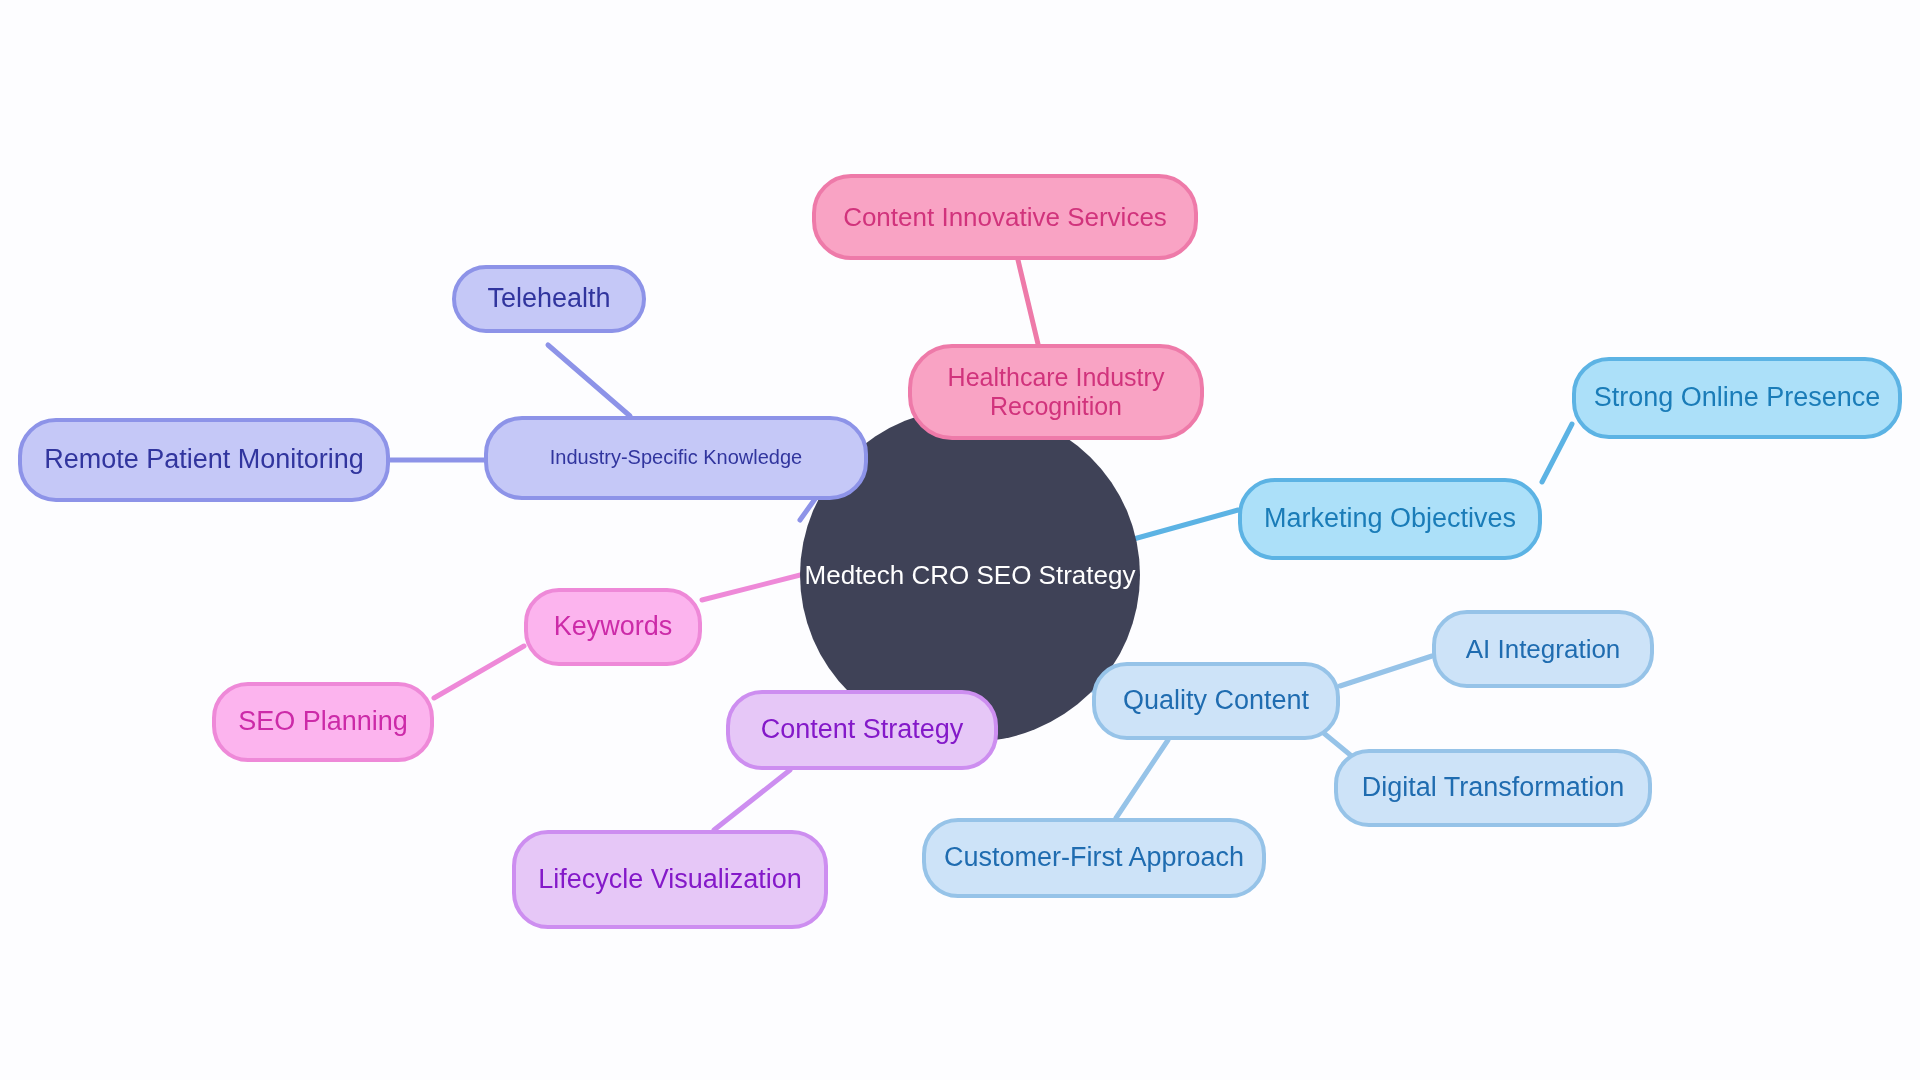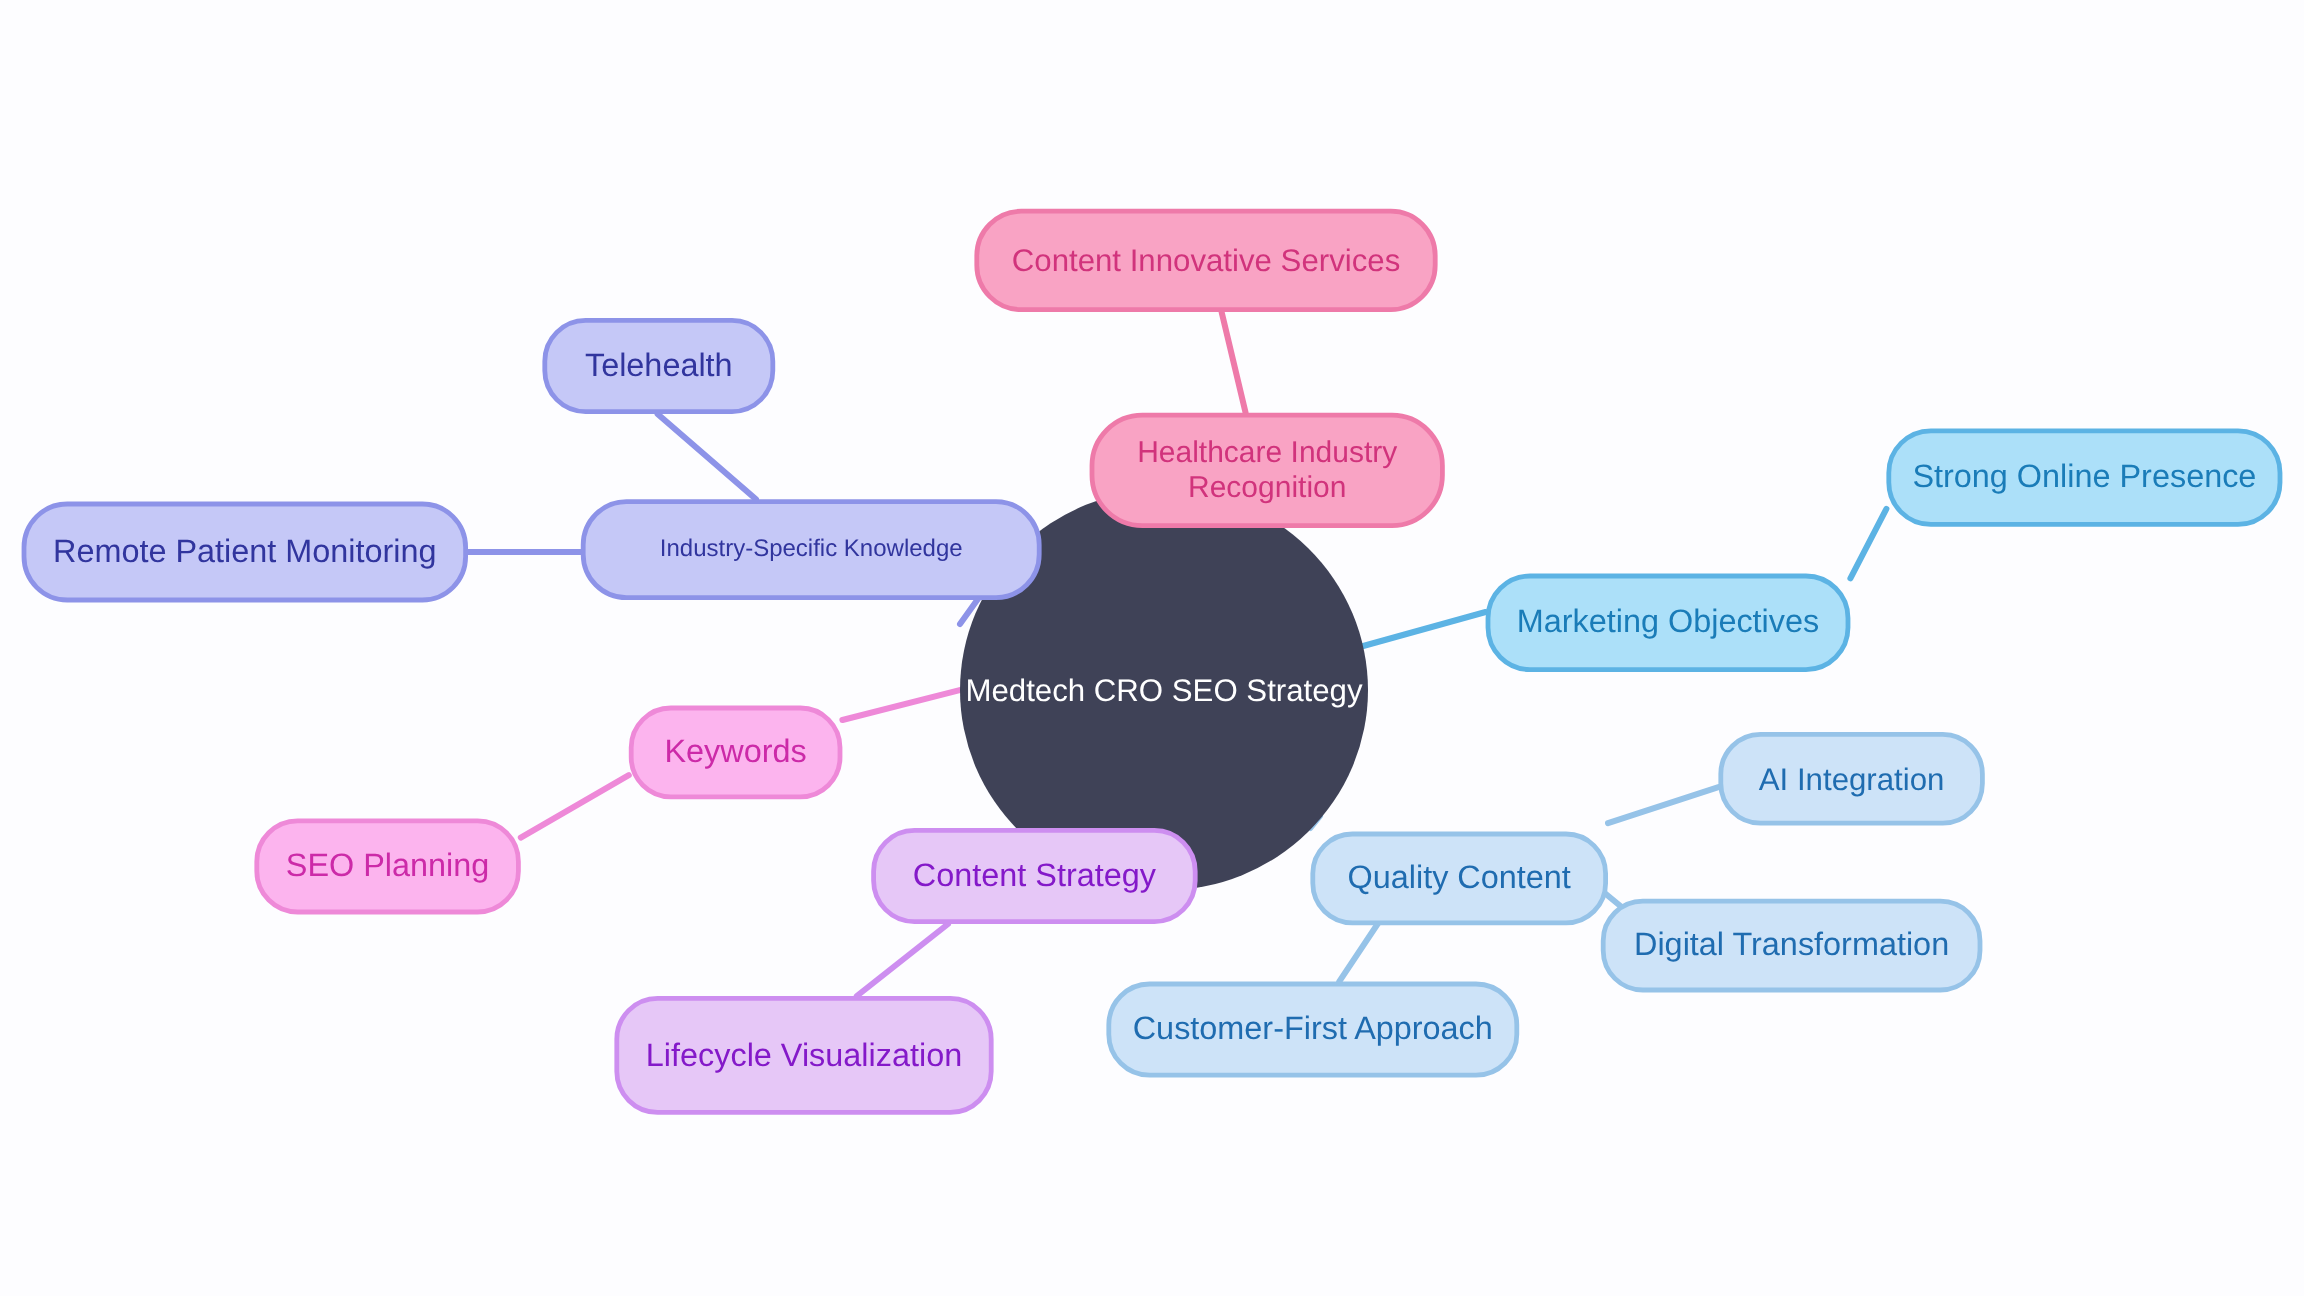--- a/index.html
+++ b/index.html
@@ -64,28 +64,28 @@
       <polyline points="1320,730 1388,786" fill="none" stroke="#96c3e8" stroke-width="5" stroke-linecap="round" stroke-linejoin="round"></polyline>
       <polyline points="1168,740 1116,818" fill="none" stroke="#96c3e8" stroke-width="5" stroke-linecap="round" stroke-linejoin="round"></polyline>
       <polyline points="960,712 998,700" fill="none" stroke="#cd8ef0" stroke-width="5" stroke-linecap="round" stroke-linejoin="round"></polyline>
       <polyline points="790,770 714,830" fill="none" stroke="#cd8ef0" stroke-width="5" stroke-linecap="round" stroke-linejoin="round"></polyline>
       <polyline points="702,600 812,572" fill="none" stroke="#ee89d8" stroke-width="5" stroke-linecap="round" stroke-linejoin="round"></polyline>
       <polyline points="524,646 434,698" fill="none" stroke="#ee89d8" stroke-width="5" stroke-linecap="round" stroke-linejoin="round"></polyline>
     </svg>
   <div id="node-layer">
       <div class="node root" style="left: 800px; top: 408px; width: 340px; height: 334px; background: rgb(63, 66, 87); color: rgb(255, 255, 255); font-size: 26px;"><span>Medtech CRO SEO Strategy</span></div>
       <div class="node" style="left: 484px; top: 416px; width: 384px; height: 84px; background: rgb(197, 200, 247); border-color: rgb(141, 147, 232); border-width: 4px; border-radius: 38px; color: rgb(49, 53, 158); font-size: 20px;"><span>Industry-Specific Knowledge</span></div>
-      <div class="node" style="left: 452px; top: 265px; width: 194px; height: 80px; background: rgb(197, 200, 247); border-color: rgb(141, 147, 232); border-width: 4px; border-radius: 36px; color: rgb(49, 53, 158); font-size: 27px;"><span>Telehealth</span></div>
+      <div class="node" style="left: 452px; top: 265px; width: 194px; height: 68px; background: rgb(197, 200, 247); border-color: rgb(141, 147, 232); border-width: 4px; border-radius: 36px; color: rgb(49, 53, 158); font-size: 27px;"><span>Telehealth</span></div>
       <div class="node" style="left: 18px; top: 418px; width: 372px; height: 84px; background: rgb(197, 200, 247); border-color: rgb(141, 147, 232); border-width: 4px; border-radius: 38px; color: rgb(49, 53, 158); font-size: 27px;"><span>Remote Patient Monitoring</span></div>
       <div class="node" style="left: 908px; top: 344px; width: 296px; height: 96px; background: rgb(249, 163, 196); border-color: rgb(238, 122, 169); border-width: 4px; border-radius: 44px; color: rgb(209, 51, 124); font-size: 25px;"><span>Healthcare Industry
 Recognition</span></div>
       <div class="node" style="left: 812px; top: 174px; width: 386px; height: 86px; background: rgb(249, 163, 196); border-color: rgb(238, 122, 169); border-width: 4px; border-radius: 39px; color: rgb(209, 51, 124); font-size: 26px;"><span>Content Innovative Services</span></div>
       <div class="node" style="left: 1238px; top: 478px; width: 304px; height: 82px; background: rgb(172, 224, 249); border-color: rgb(92, 179, 228); border-width: 4px; border-radius: 37px; color: rgb(26, 124, 184); font-size: 27px;"><span>Marketing Objectives</span></div>
       <div class="node" style="left: 1572px; top: 357px; width: 330px; height: 82px; background: rgb(172, 224, 249); border-color: rgb(92, 179, 228); border-width: 4px; border-radius: 37px; color: rgb(26, 124, 184); font-size: 27px;"><span>Strong Online Presence</span></div>
-      <div class="node" style="left: 1092px; top: 662px; width: 248px; height: 78px; background: rgb(205, 227, 248); border-color: rgb(150, 195, 232); border-width: 4px; border-radius: 35px; color: rgb(31, 108, 176); font-size: 27px; margin-top: 31px;"><span>Quality Content</span></div>
+      <div class="node" style="left: 1092px; top: 662px; width: 248px; height: 78px; background: rgb(205, 227, 248); border-color: rgb(150, 195, 232); border-width: 4px; border-radius: 35px; color: rgb(31, 108, 176); font-size: 27px;"><span>Quality Content</span></div>
       <div class="node" style="left: 1432px; top: 610px; width: 222px; height: 78px; background: rgb(205, 227, 248); border-color: rgb(150, 195, 232); border-width: 4px; border-radius: 35px; color: rgb(31, 108, 176); font-size: 26px;"><span>AI Integration</span></div>
       <div class="node" style="left: 1334px; top: 749px; width: 318px; height: 78px; background: rgb(205, 227, 248); border-color: rgb(150, 195, 232); border-width: 4px; border-radius: 35px; color: rgb(31, 108, 176); font-size: 27px;"><span>Digital Transformation</span></div>
       <div class="node" style="left: 922px; top: 818px; width: 344px; height: 80px; background: rgb(205, 227, 248); border-color: rgb(150, 195, 232); border-width: 4px; border-radius: 36px; color: rgb(31, 108, 176); font-size: 27px;"><span>Customer-First Approach</span></div>
       <div class="node" style="left: 726px; top: 690px; width: 272px; height: 80px; background: rgb(230, 199, 247); border-color: rgb(205, 142, 240); border-width: 4px; border-radius: 36px; color: rgb(132, 25, 201); font-size: 27px;"><span>Content Strategy</span></div>
       <div class="node" style="left: 512px; top: 830px; width: 316px; height: 99px; background: rgb(230, 199, 247); border-color: rgb(205, 142, 240); border-width: 4px; border-radius: 36px; color: rgb(132, 25, 201); font-size: 27px;"><span>Lifecycle Visualization</span></div>
       <div class="node" style="left: 524px; top: 588px; width: 178px; height: 78px; background: rgb(252, 180, 238); border-color: rgb(238, 137, 216); border-width: 4px; border-radius: 35px; color: rgb(204, 42, 168); font-size: 27px;"><span>Keywords</span></div>
       <div class="node" style="left: 212px; top: 682px; width: 222px; height: 80px; background: rgb(252, 180, 238); border-color: rgb(238, 137, 216); border-width: 4px; border-radius: 36px; color: rgb(204, 42, 168); font-size: 27px;"><span>SEO Planning</span></div>
     </div>
 </div>
 

